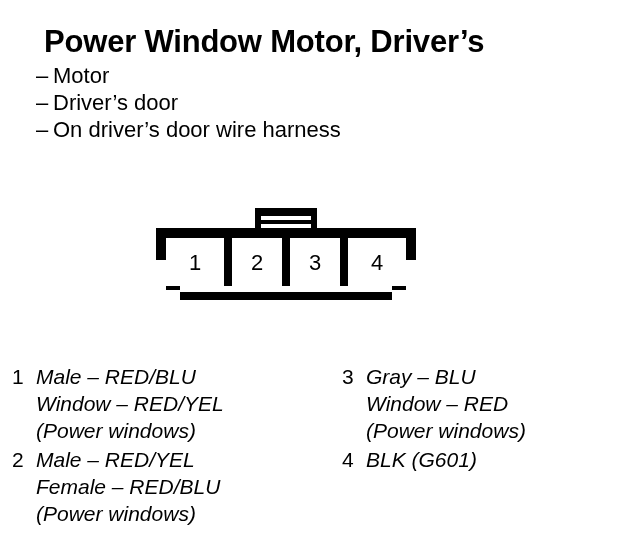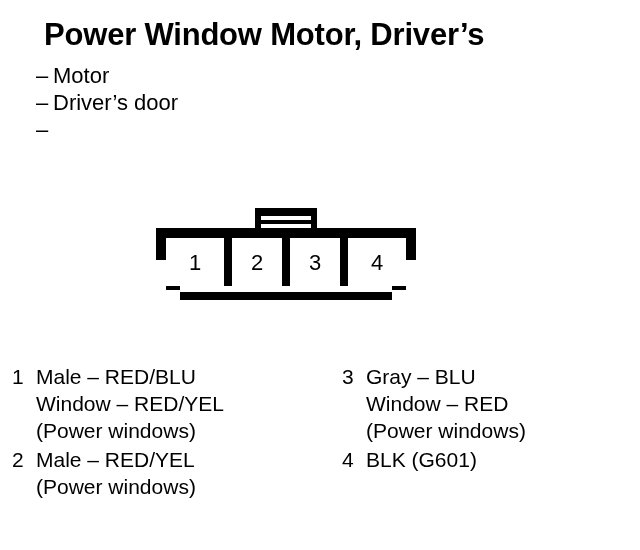--- a/index.html
+++ b/index.html
@@ -14,21 +14,21 @@
     overflow: hidden;
     font-family: "Liberation Sans", sans-serif;
     color: #000000;
     -webkit-font-smoothing: none;
   }
 
   
   #page-title {
     position: absolute;
     left: 44px;
-    top: 17px;
+    top: 24px;
     font-size: 31px;
     font-weight: bold;
     letter-spacing: -0.2px;
     line-height: 36px;
     white-space: nowrap;
   }
 
   #desc-list {
     position: absolute;
     left: 36px;
@@ -85,20 +85,21 @@
     line-height: 27px;
     white-space: nowrap;
   }
   .pin-num {
     flex: 0 0 24px;
     width: 24px;
     text-align: left;
   }
   .pin-text {
     flex: 1 1 auto;
+    font-style: italic;
   }
   .pin-row.cont .pin-num {
     
     visibility: hidden;
   }
 </style>
 </head>
 <body>
 
 <div id="page-title">Power Window Motor, Driver’s</div>
@@ -107,20 +108,21 @@
   <div class="desc-line">
     <span class="desc-dash">–</span>
     <span>Motor</span>
   </div>
   <div class="desc-line">
     <span class="desc-dash">–</span>
     <span>Driver’s door</span>
   </div>
   <div class="desc-line">
     <span class="desc-dash">–</span>
+    <span>On driver’s door wire harness</span>
   </div>
 </div>
 
 <div id="connector">
   <svg width="268" height="100" viewBox="0 0 268 100" xmlns="http://www.w3.org/2000/svg">
 
     <g>
       <rect x="103" y="0" width="62" height="26" fill="#000000"></rect>
       <rect x="109" y="8" width="50" height="4" fill="#ffffff"></rect>
       <rect x="109" y="16" width="50" height="4" fill="#ffffff"></rect>
@@ -180,20 +182,24 @@
       </div>
     </div>
 
     <div class="pin-entry">
       <div class="pin-row">
         <span class="pin-num">2</span>
         <span class="pin-text">Male – RED/YEL</span>
       </div>
       <div class="pin-row cont">
         <span class="pin-num">0</span>
+        <span class="pin-text">Female – RED/BLU</span>
+      </div>
+      <div class="pin-row cont">
+        <span class="pin-num">0</span>
         <span class="pin-text">(Power windows)</span>
       </div>
     </div>
 
   </div>
 
   <div class="legend-col right">
 
     <div class="pin-entry">
       <div class="pin-row">

